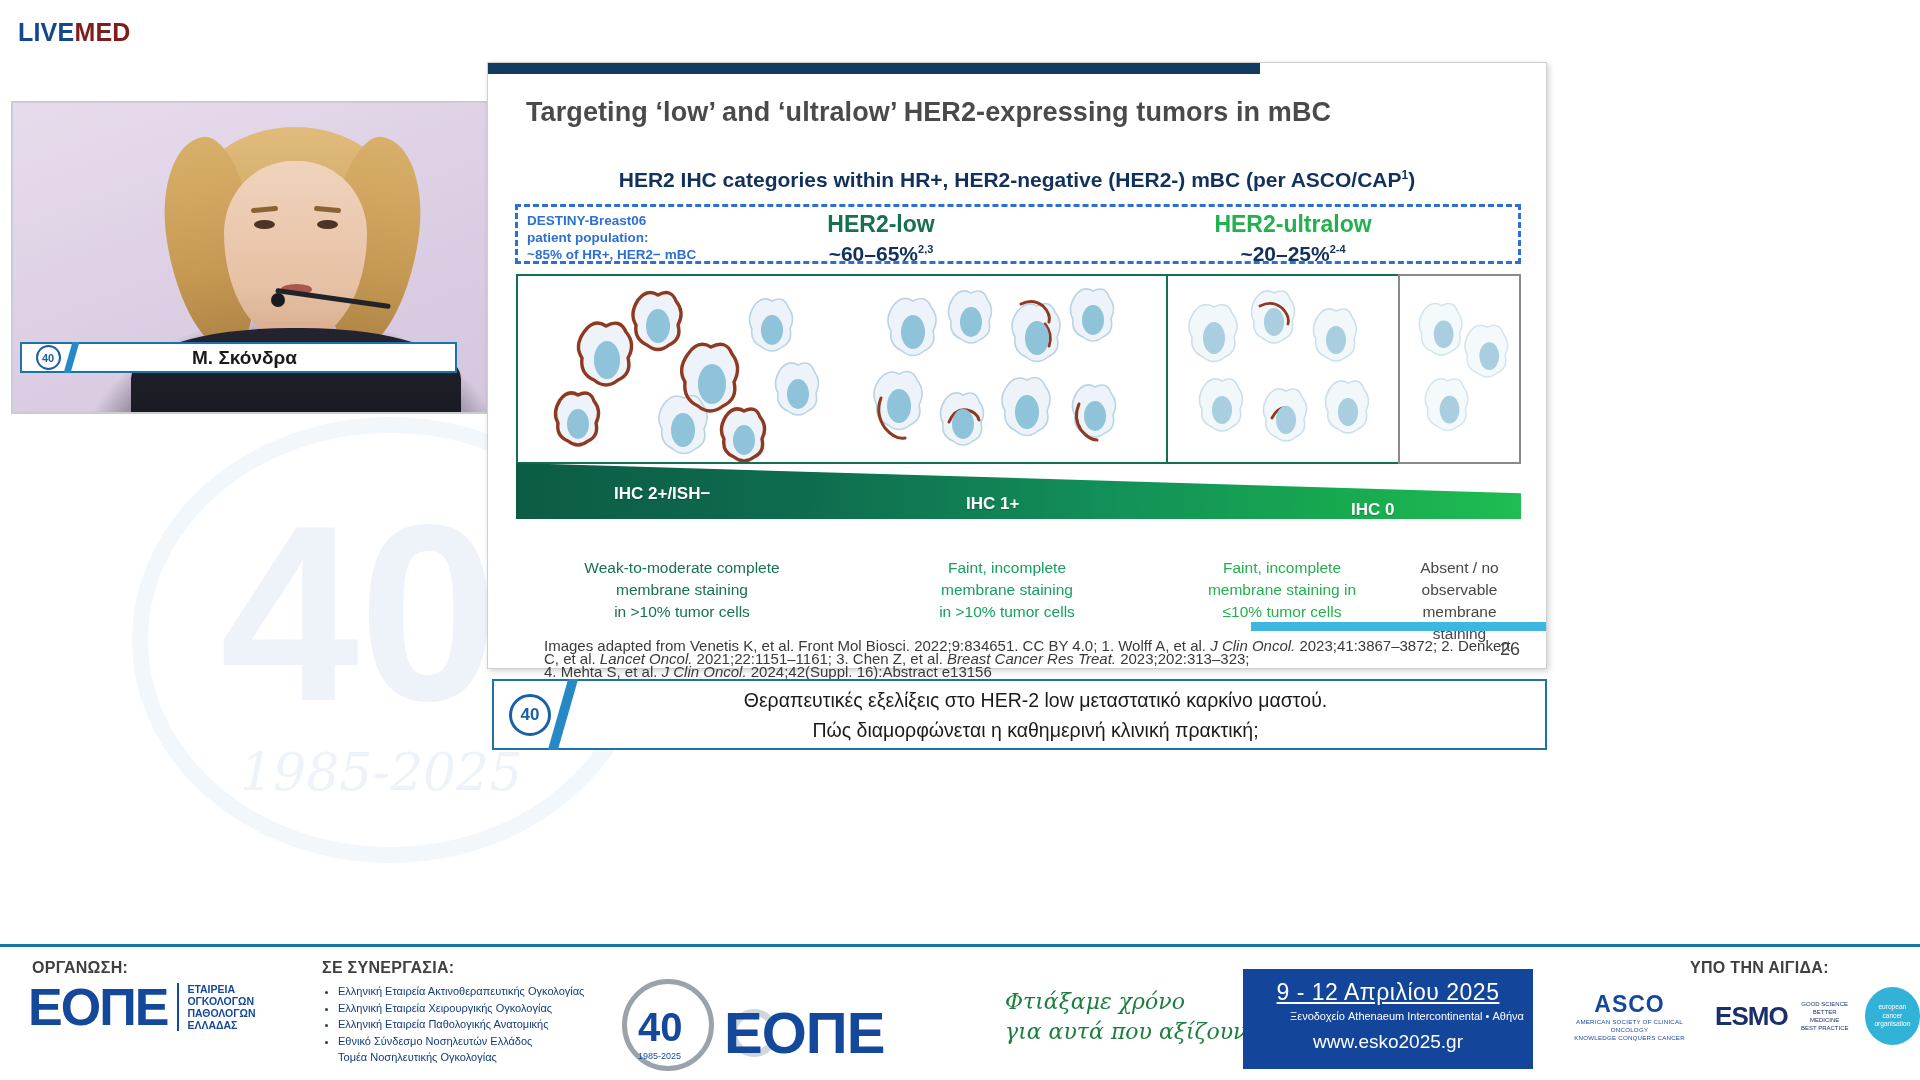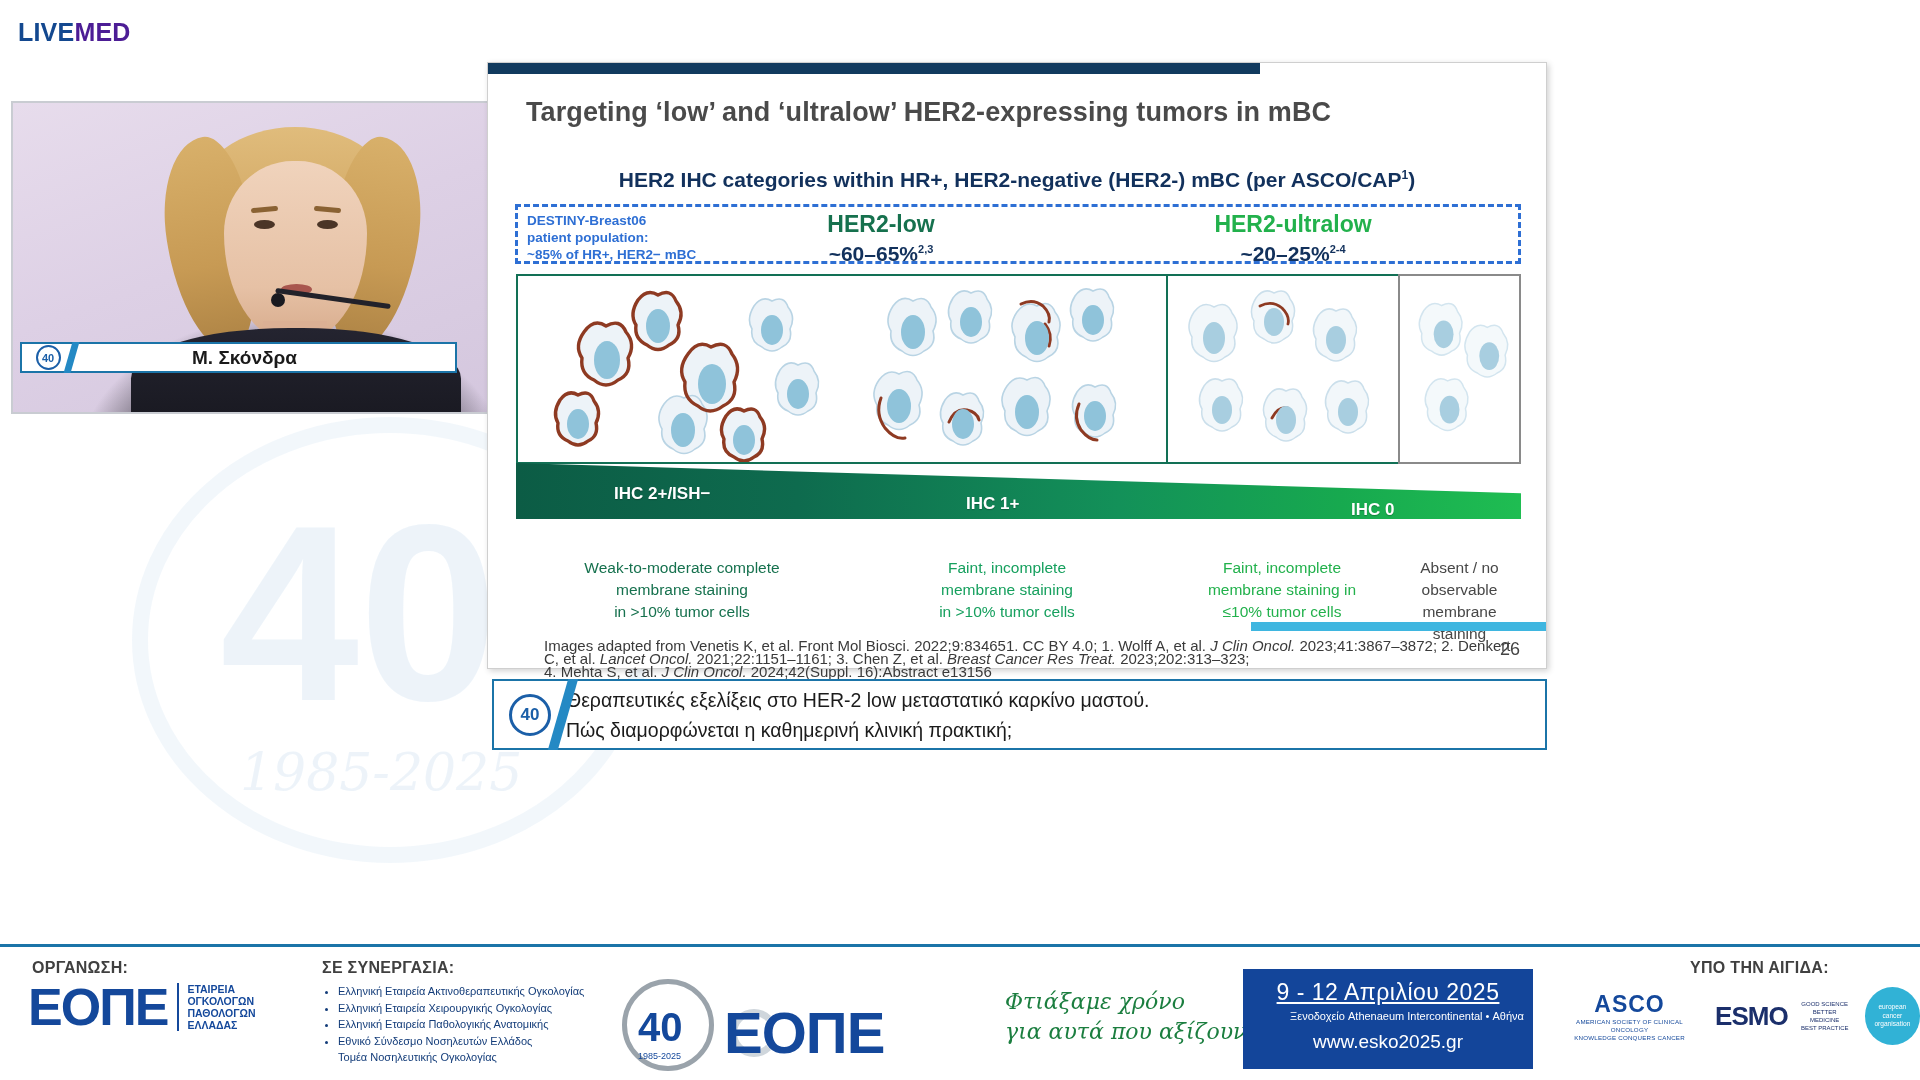--- a/index.html
+++ b/index.html
@@ -17,21 +17,21 @@
     width: 620px; height: 470px;
     opacity: .5; pointer-events: none;
   }
 
   
   .livemed {
     position: absolute; left: 18px; top: 18px;
     font-size: 25px; font-weight: bold; letter-spacing: .2px;
   }
   .livemed .live { color: #13488f; }
-  .livemed .med  { color: #4c1d95; }
+  .livemed .med  { color: #7f1d1d; }
 
   
   .video-frame {
     position: absolute; left: 11px; top: 101px;
     width: 563px; height: 313px;
     border: 2px solid #c9ccd2;
     background: #ded3e4;
     overflow: hidden;
   }
   .video-bg {
@@ -230,21 +230,21 @@
   .capbar .badge40::after{
     content:""; position:absolute; right:-2px; top:-2px; bottom:-2px;
     width:10px; background:#2489c4; transform: skewX(-16deg);
   }
   .capbar .badge-circ2 {
     width:42px; height:42px; border:3px solid #1b5fa8; border-radius:50%;
     color:#1b5fa8; font-size:17px; font-weight:bold;
     display:flex; align-items:center; justify-content:center;
   }
   .capbar .txt {
-    flex:1; text-align:left; padding-right:40px;
+    flex:1; text-align:center; padding-right:40px;
     font-size:19.5px; color:#1b1b1b; line-height:30px;
   }
 
   
   .footer {
     position:absolute; left:0; bottom:0; width:1920px; height:136px;
     border-top:3px solid #1b74a8;
     background:#ffffff;
   }
   .f-label {

